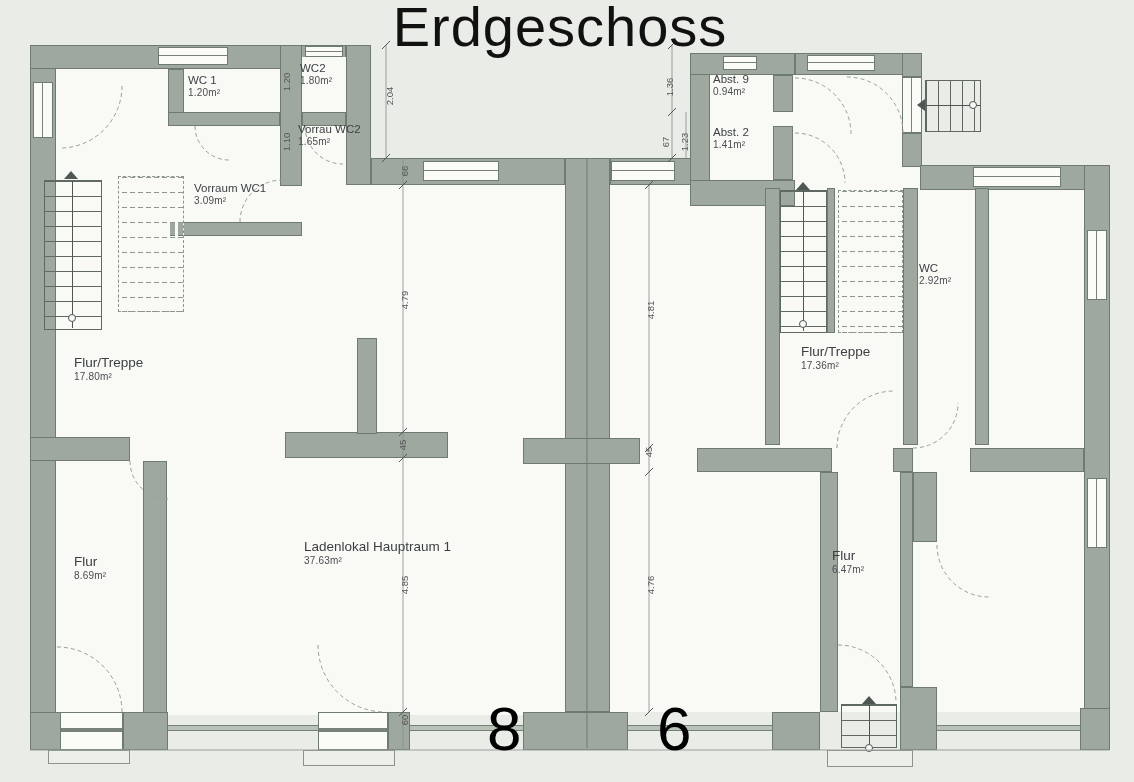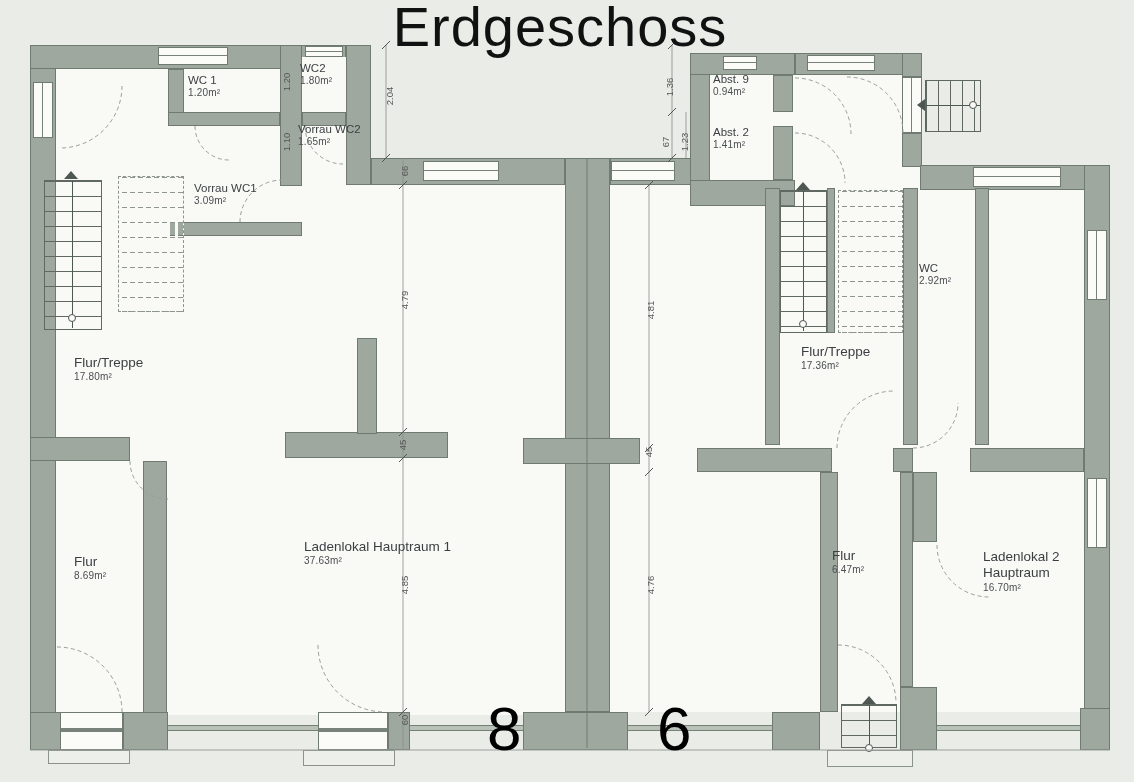--- a/index.html
+++ b/index.html
@@ -189,21 +189,21 @@
   </div>
   <div class="lbl sm" style="left:300px;top:61px;white-space:nowrap">
     <span>WC2</span>
     <span class="ar">1.80m²</span>
   </div>
   <div class="lbl sm" style="left:298px;top:122px;white-space:nowrap">
     <span>Vorrau WC2</span>
     <span class="ar">1.65m²</span>
   </div>
   <div class="lbl sm" style="left:194px;top:181px;white-space:nowrap">
-    <span>Vorrau WC1</span>
+    <span>Vorraum WC1</span>
     <span class="ar">3.09m²</span>
   </div>
   <div class="lbl" style="left:74px;top:355px;white-space:nowrap">
     <span>Flur/Treppe</span>
     <span class="ar">17.80m²</span>
   </div>
   <div class="lbl" style="left:74px;top:554px">
     <span>Flur</span>
     <span class="ar">8.69m²</span>
   </div>
@@ -223,24 +223,20 @@
     <span>Flur/Treppe</span>
     <span class="ar">17.36m²</span>
   </div>
   <div class="lbl sm" style="left:919px;top:261px">
     <span>WC</span>
     <span class="ar">2.92m²</span>
   </div>
   <div class="lbl" style="left:832px;top:548px">
     <span>Flur</span>
     <span class="ar">6.47m²</span>
-  </div>
-  <div class="lbl" style="left:983px;top:549px;width:110px">
-    <span>Ladenlokal 2 Hauptraum</span>
-    <span class="ar">16.70m²</span>
   </div>
 
   <span class="dim" style="left:286px;top:82px">1.20</span>
   <span class="dim" style="left:286px;top:142px">1.10</span>
   <span class="dim" style="left:389px;top:96px">2.04</span>
   <span class="dim" style="left:404px;top:171px">66</span>
   <span class="dim" style="left:404px;top:300px">4.79</span>
   <span class="dim" style="left:402px;top:445px">45</span>
   <span class="dim" style="left:404px;top:585px">4.85</span>
   <span class="dim" style="left:404px;top:720px">60</span>

